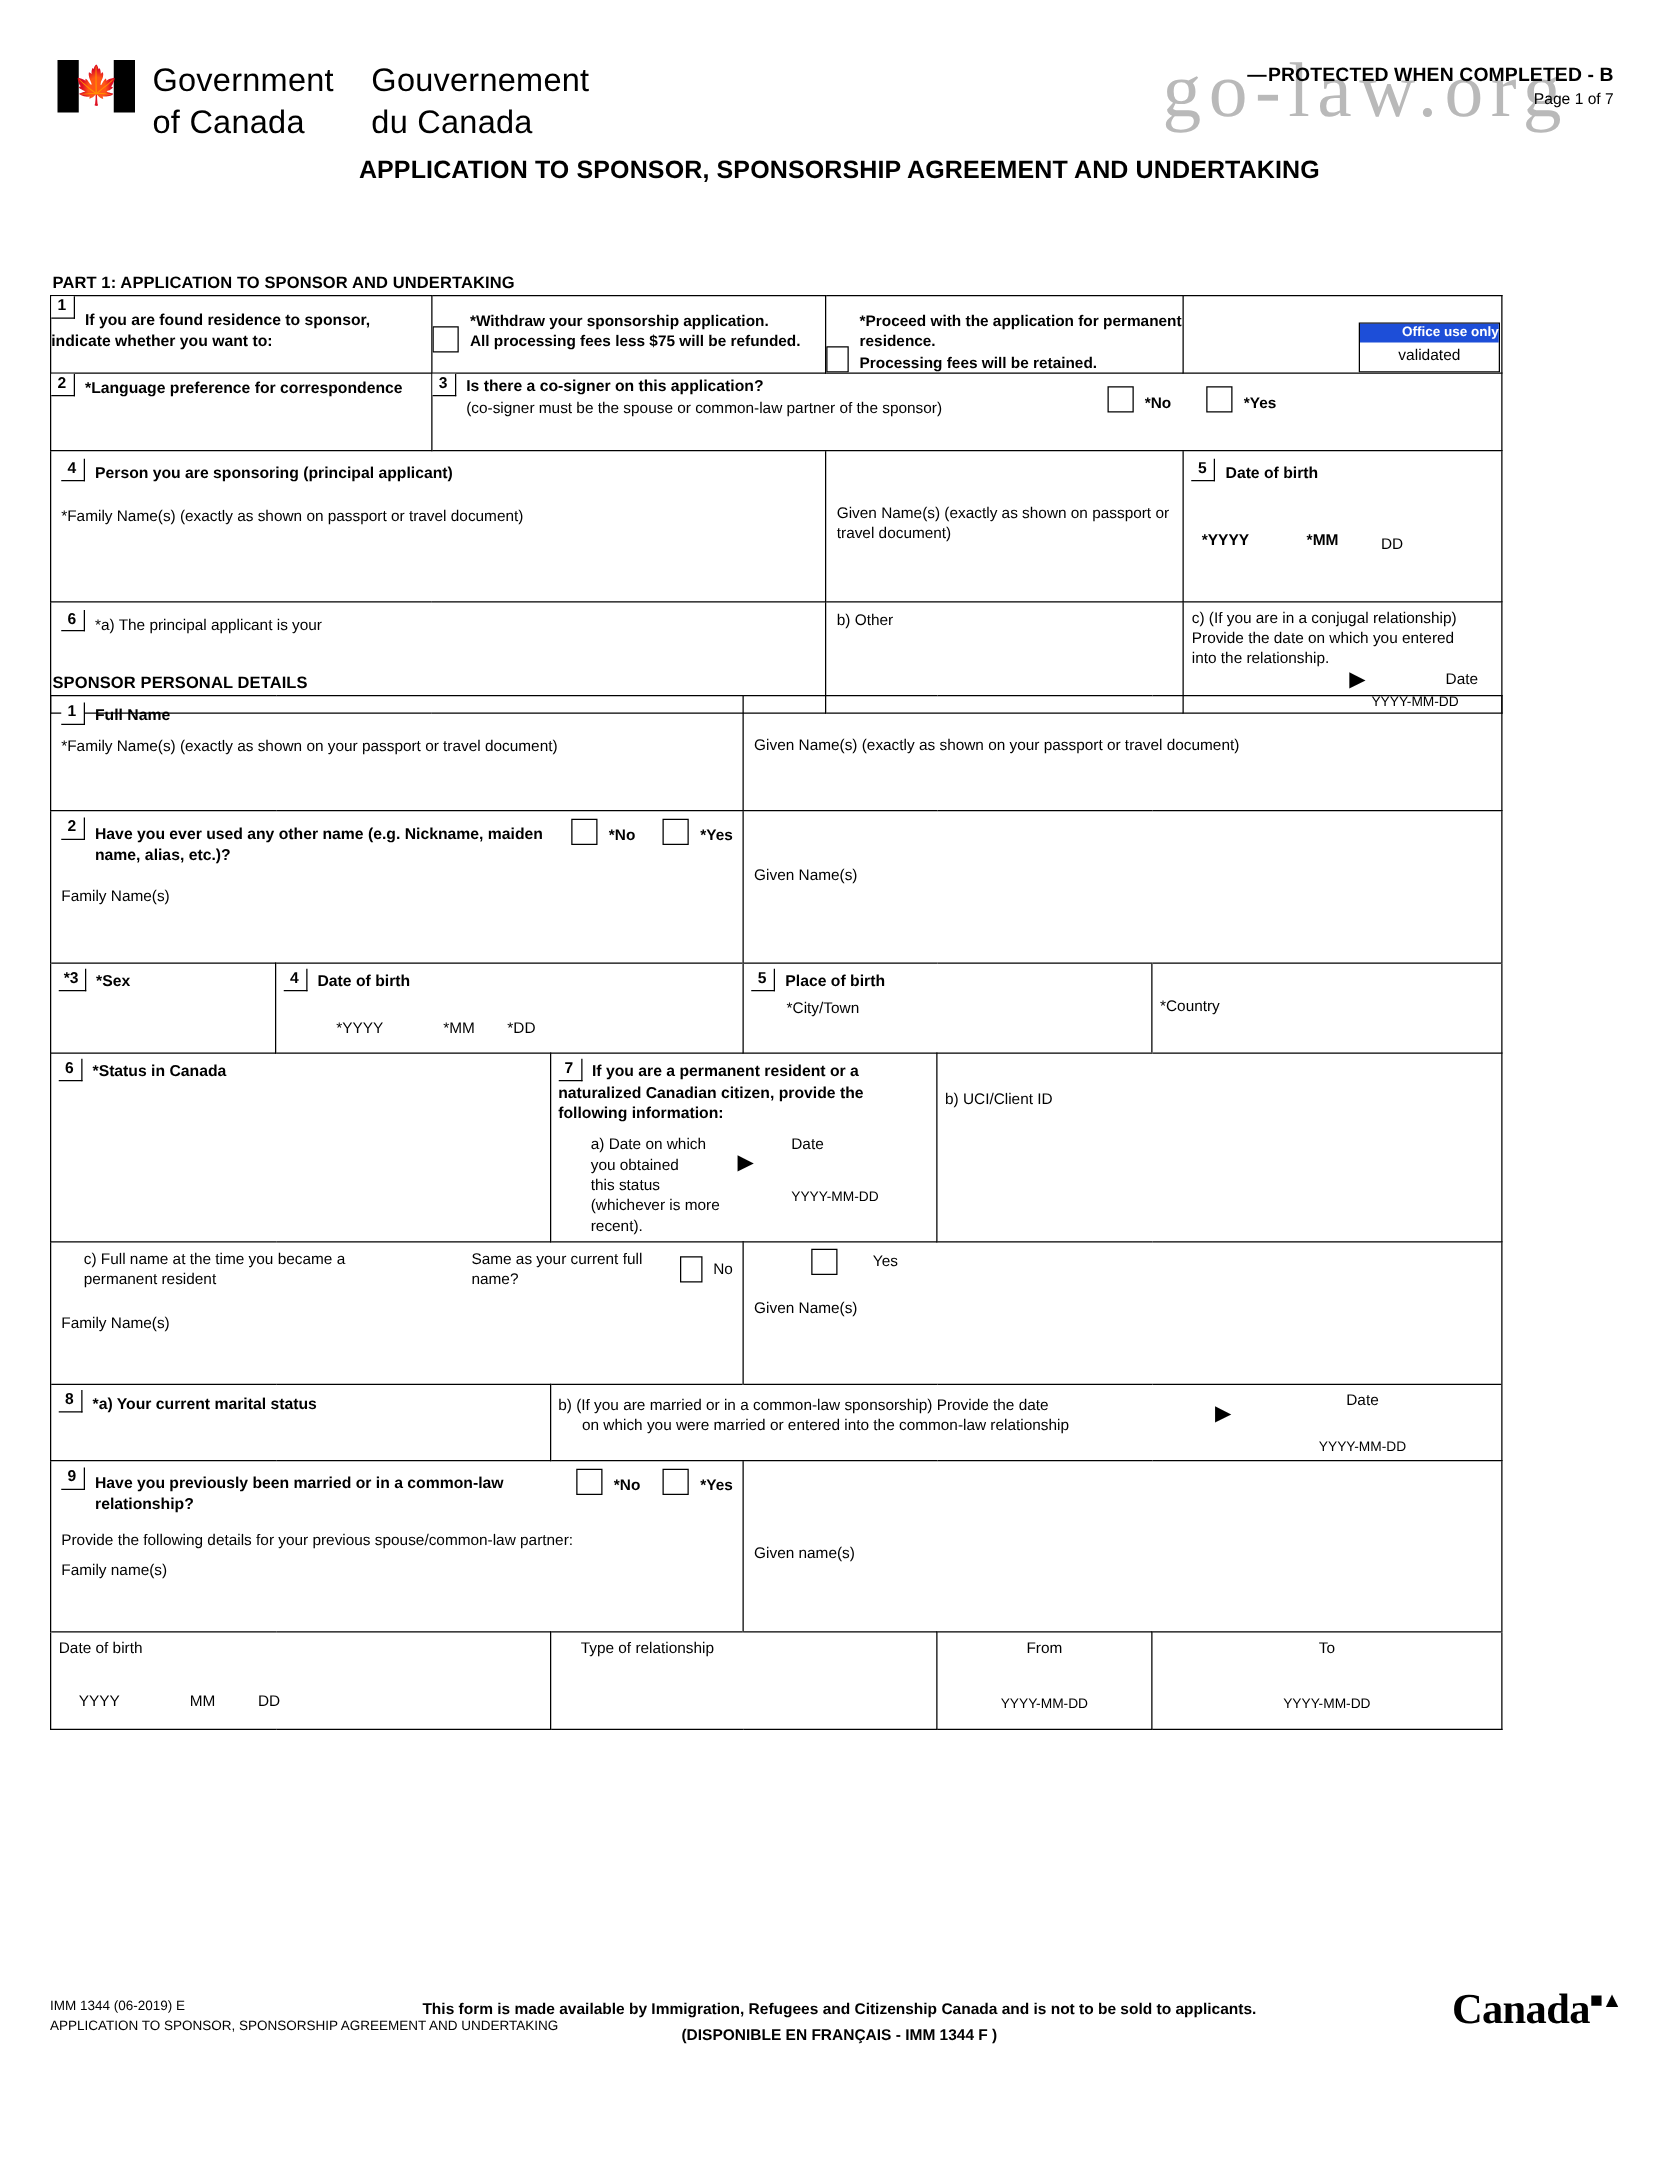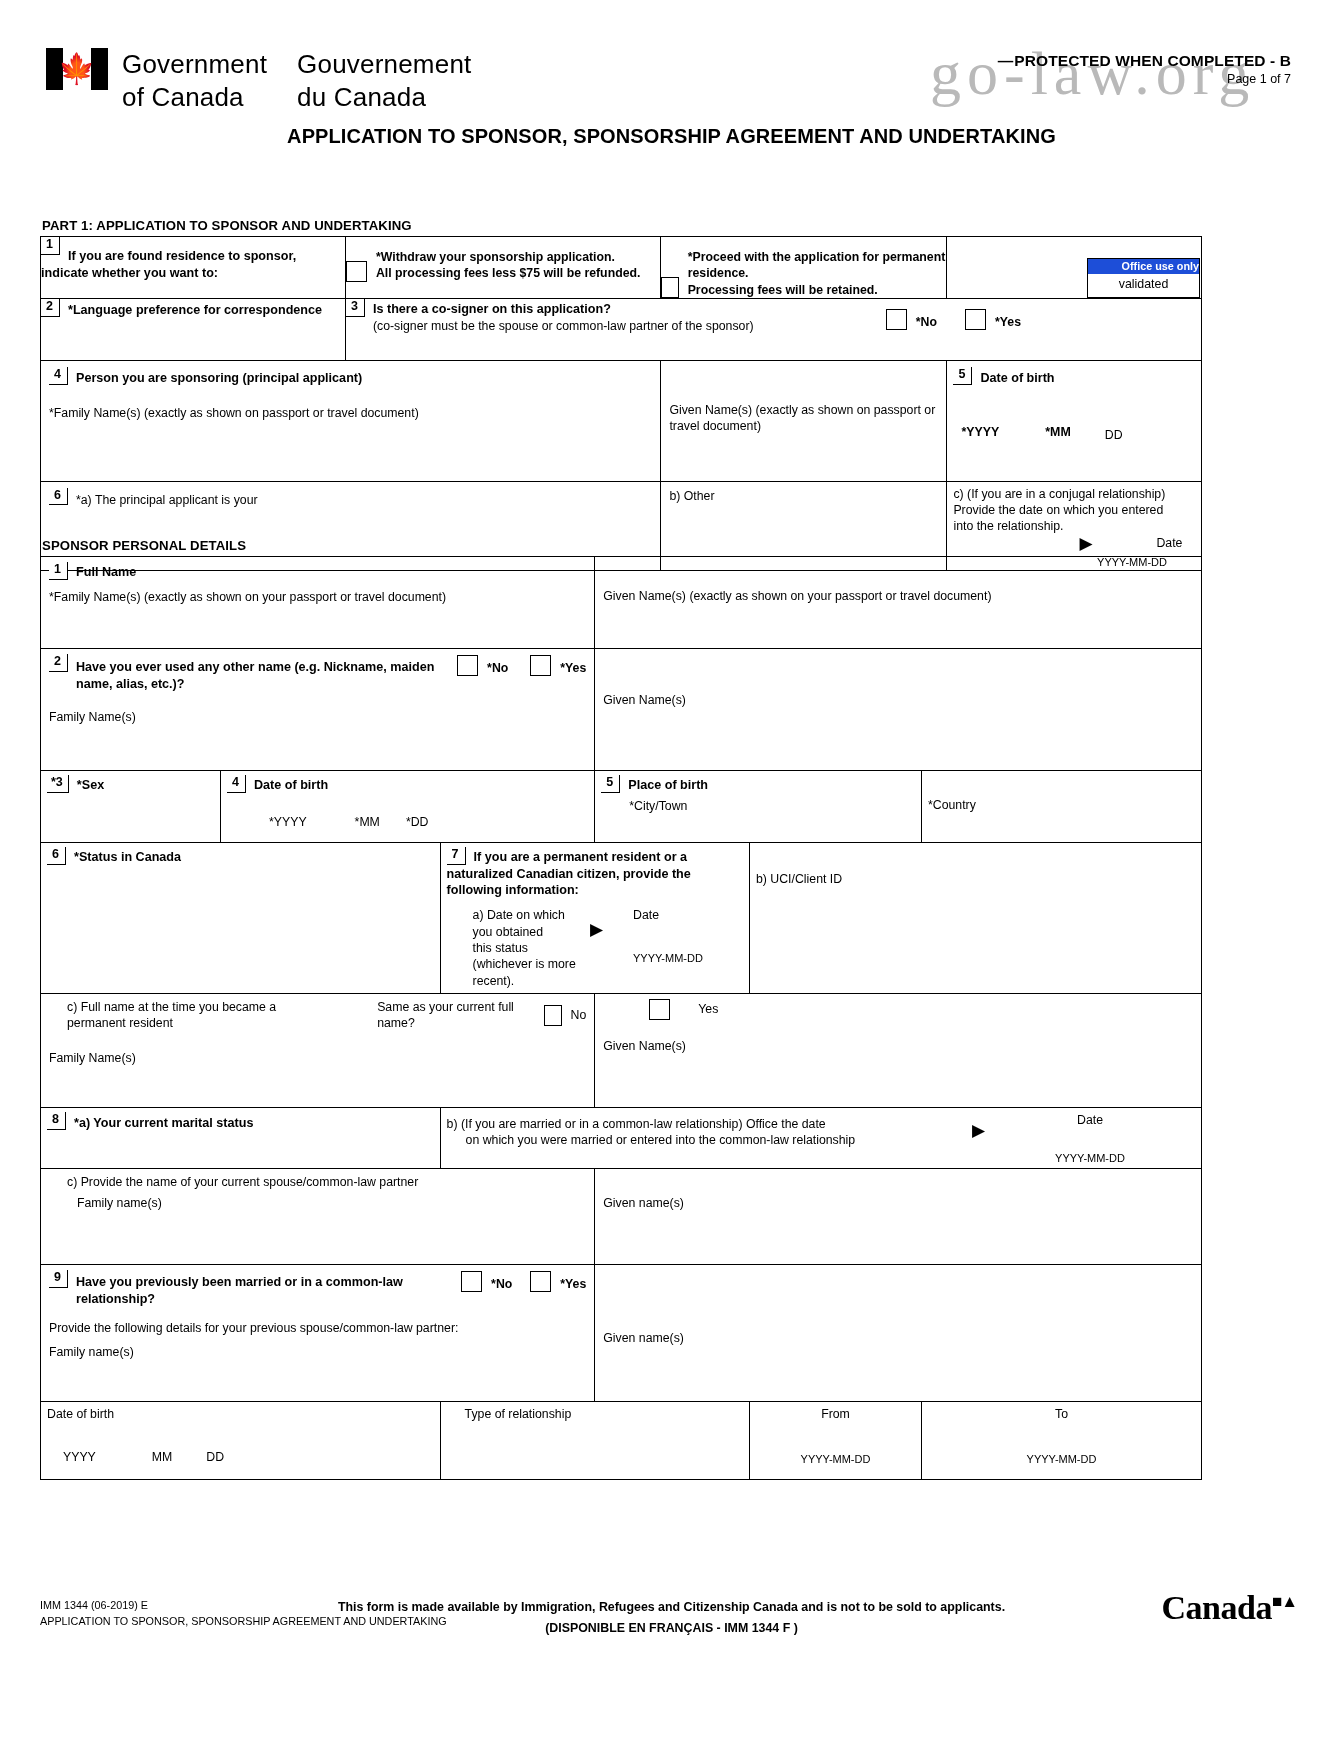--- a/index.html
+++ b/index.html
@@ -365,44 +365,33 @@
 
       <tr>
         <td colspan="2" style="width:380px; height:58px; padding:4px 6px;">
           <span class="num numwrap">8</span>
           <div class="lbl-b" style="padding-top:3px;">*a) Your current marital status</div>
           <div style="height:24px;"></div>
         </td>
         <td colspan="4" style="padding:4px 6px;">
           <div style="display:flex; align-items:flex-start;">
             <div class="lbl" style="flex:1; padding-top:4px;">
-              <div>b)  (If you are married or in a common-law relationship) Office the date</div>
+              <div>b)  (If you are married or in a common-law sponsorship) Provide the date</div>
               <div style="padding-left:19px;">on which you were married or entered into the common-law relationship</div>
             </div>
             <span class="arrow" style="padding-top:10px;">▶</span>
             <div style="width:210px; text-align:center;">
               <div class="lbl">Date</div>
               <div style="height:24px;"></div>
               <div class="small">YYYY-MM-DD</div>
             </div>
           </div>
         </td>
       </tr>
 
-      <tr>
-        <td colspan="3" style="height:96px; padding:5px 8px; border-bottom:0;">
-          <div class="lbl" style="margin-left:18px;">c) Provide the name of your current spouse/common-law partner</div>
-          <div class="lbl" style="margin-left:28px; margin-top:4px;">Family name(s)</div>
-          <div style="height:40px;"></div>
-        </td>
-        <td colspan="3" style="padding:5px 8px; border-bottom:0;">
-          <div class="lbl" style="margin-top:21px;">Given name(s)</div>
-          <div style="height:40px;"></div>
-        </td>
-      </tr>
 
       <tr>
         <td colspan="3" style="height:112px; padding:5px 8px; border-bottom:0;">
           <span class="num numwrap">9</span>
           <div style="display:flex; align-items:flex-start;">
             <div class="lbl-b" style="padding-top:4px; flex:1;">Have you previously been married or in a common-law relationship?</div>
             <div style="display:flex; gap:18px; padding-top:1px;">
               <div class="cbrow">
                     <span class="cb"></span>
                 <span class="lbl">*No</span>

